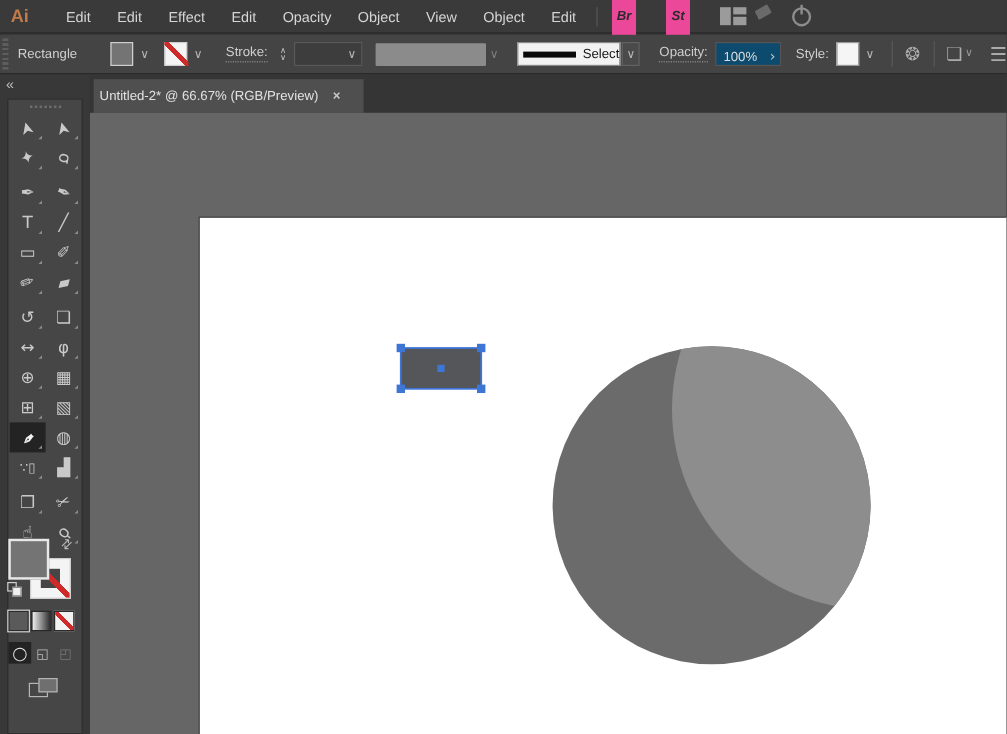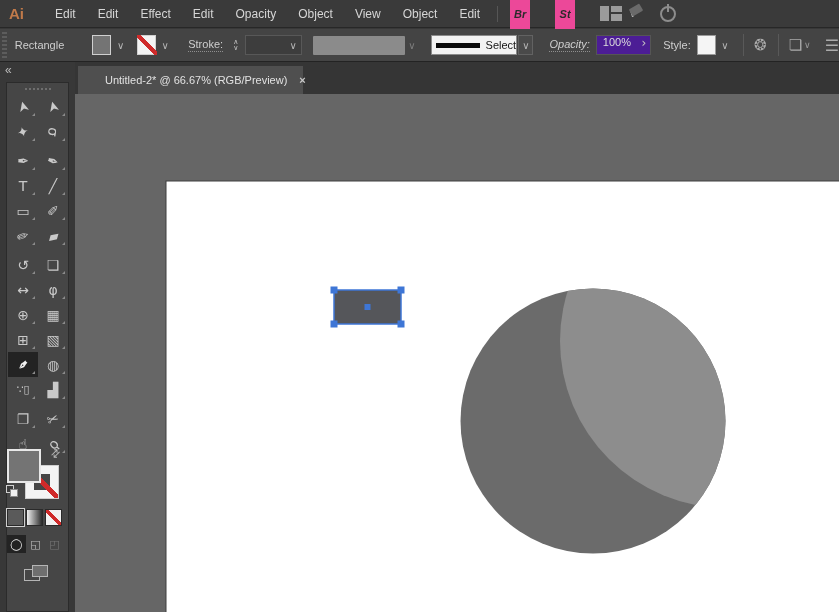--- a/index.html
+++ b/index.html
@@ -50,39 +50,39 @@
   #stroke-dd { margin-left:3px; width:60px; height:20px; background:#3d3d3d; border:1px solid #585858;
                display:flex; align-items:center; justify-content:flex-end; }
   #profile-dd { margin-left:11px; width:97px; height:19px; background:#8b8b8b; border-radius:1px; }
   #profile-chev { color:#7d7d7d; font-size:10px; margin-left:3px; font-family:"DejaVu Sans",sans-serif; }
   #brush-box { margin-left:15px; width:88px; height:20px; background:#f2f2f2; border:1px solid #8a8a8a;
                display:flex; align-items:center; }
   #brush-line { width:44px; height:5px; background:#0a0a0a; margin-left:4px; }
   #brush-name { color:#141414; font-size:11px; margin-left:6px; }
   #brush-chev { width:16px; height:20px; background:#4a4a4a; border:1px solid #626262; margin-left:1px;
                 display:flex; align-items:center; justify-content:center; }
-  #opacity-label { margin-left:16px;font-style:italic; }
-  #opacity-box { margin-left:6px; width:58px; height:20px; background:#4c1d95; border:1px solid #555;
-                 display:flex; align-items:flex-start; }
+  #opacity-label { margin-left:16px; }
+  #opacity-box { margin-left:6px; width:58px; height:20px; background:#0c4a6e; border:1px solid #555;
+                 display:flex; align-items:flex-end; }
   #opacity-val { color:#dcdcdc; font-size:11px; margin-left:6px; flex:1; }
   #opacity-arrow { color:#c5c5c5; font-size:12px; margin-right:4px; font-family:"DejaVu Sans",sans-serif; }
   #style-label { margin-left:12px; }
   #style-swatch { margin-left:6px; width:20px; height:20px; background:#f5f5f5; border:1px solid #9a9a9a; }
   .cb-sep { width:1px; height:22px; background:#595959; margin-left:11px; }
   .cb-icon { color:#ababab; font-size:15px; margin-left:10px; font-family:"DejaVu Sans",sans-serif; }
   #doc-chev { color:#9a9a9a; font-size:9px; margin-left:2px; font-family:"DejaVu Sans",sans-serif; }
   #align-icon { margin-left:14px; font-size:16px; color:#ababab; }
 
   
   #headerband { position:absolute; left:0; top:62px; width:839px; height:32px; background:#383838; }
   #collapse-btn { position:absolute; left:5px; top:1px; color:#bdbdbd; font-size:12px; letter-spacing:-1px; }
   #tabbar { position:absolute; left:75px; top:0; width:764px; height:32px; background:#353535; }
   #doc-tab { position:absolute; left:3px; top:4px; width:225px; height:28px; background:#4f4f4f;
              display:flex; align-items:center; }
-  #tab-title { color:#e2e2e2; font-size:11px; margin-left:27px; white-space:nowrap; }
+  #tab-title { color:#e2e2e2; font-size:11px; margin-left:5px; white-space:nowrap; }
   #tab-close { color:#c9c9c9; font-size:11px; margin-left:12px; font-weight:bold; }
 
   
   #dock { position:absolute; left:0; top:94px; width:75px; height:518px; background:#383838; }
   #toolpanel { position:absolute; left:6px; top:-12px; width:63px; height:530px; background:#464646;
                border:1px solid #2b2b2b; }
   #panel-grip { width:26px; height:0; border-top:2px dotted #6e6e6e; margin:5px auto 4px auto; }
   #tools { display:flex; flex-wrap:wrap; width:60px; margin-left:1px; }
   .tool { width:30px; height:25px; display:flex; align-items:center; justify-content:center; position:relative; }
   .tool .glyph { font-family:"DejaVu Sans",sans-serif; color:#c9c9c9; font-size:14px; line-height:1; }

